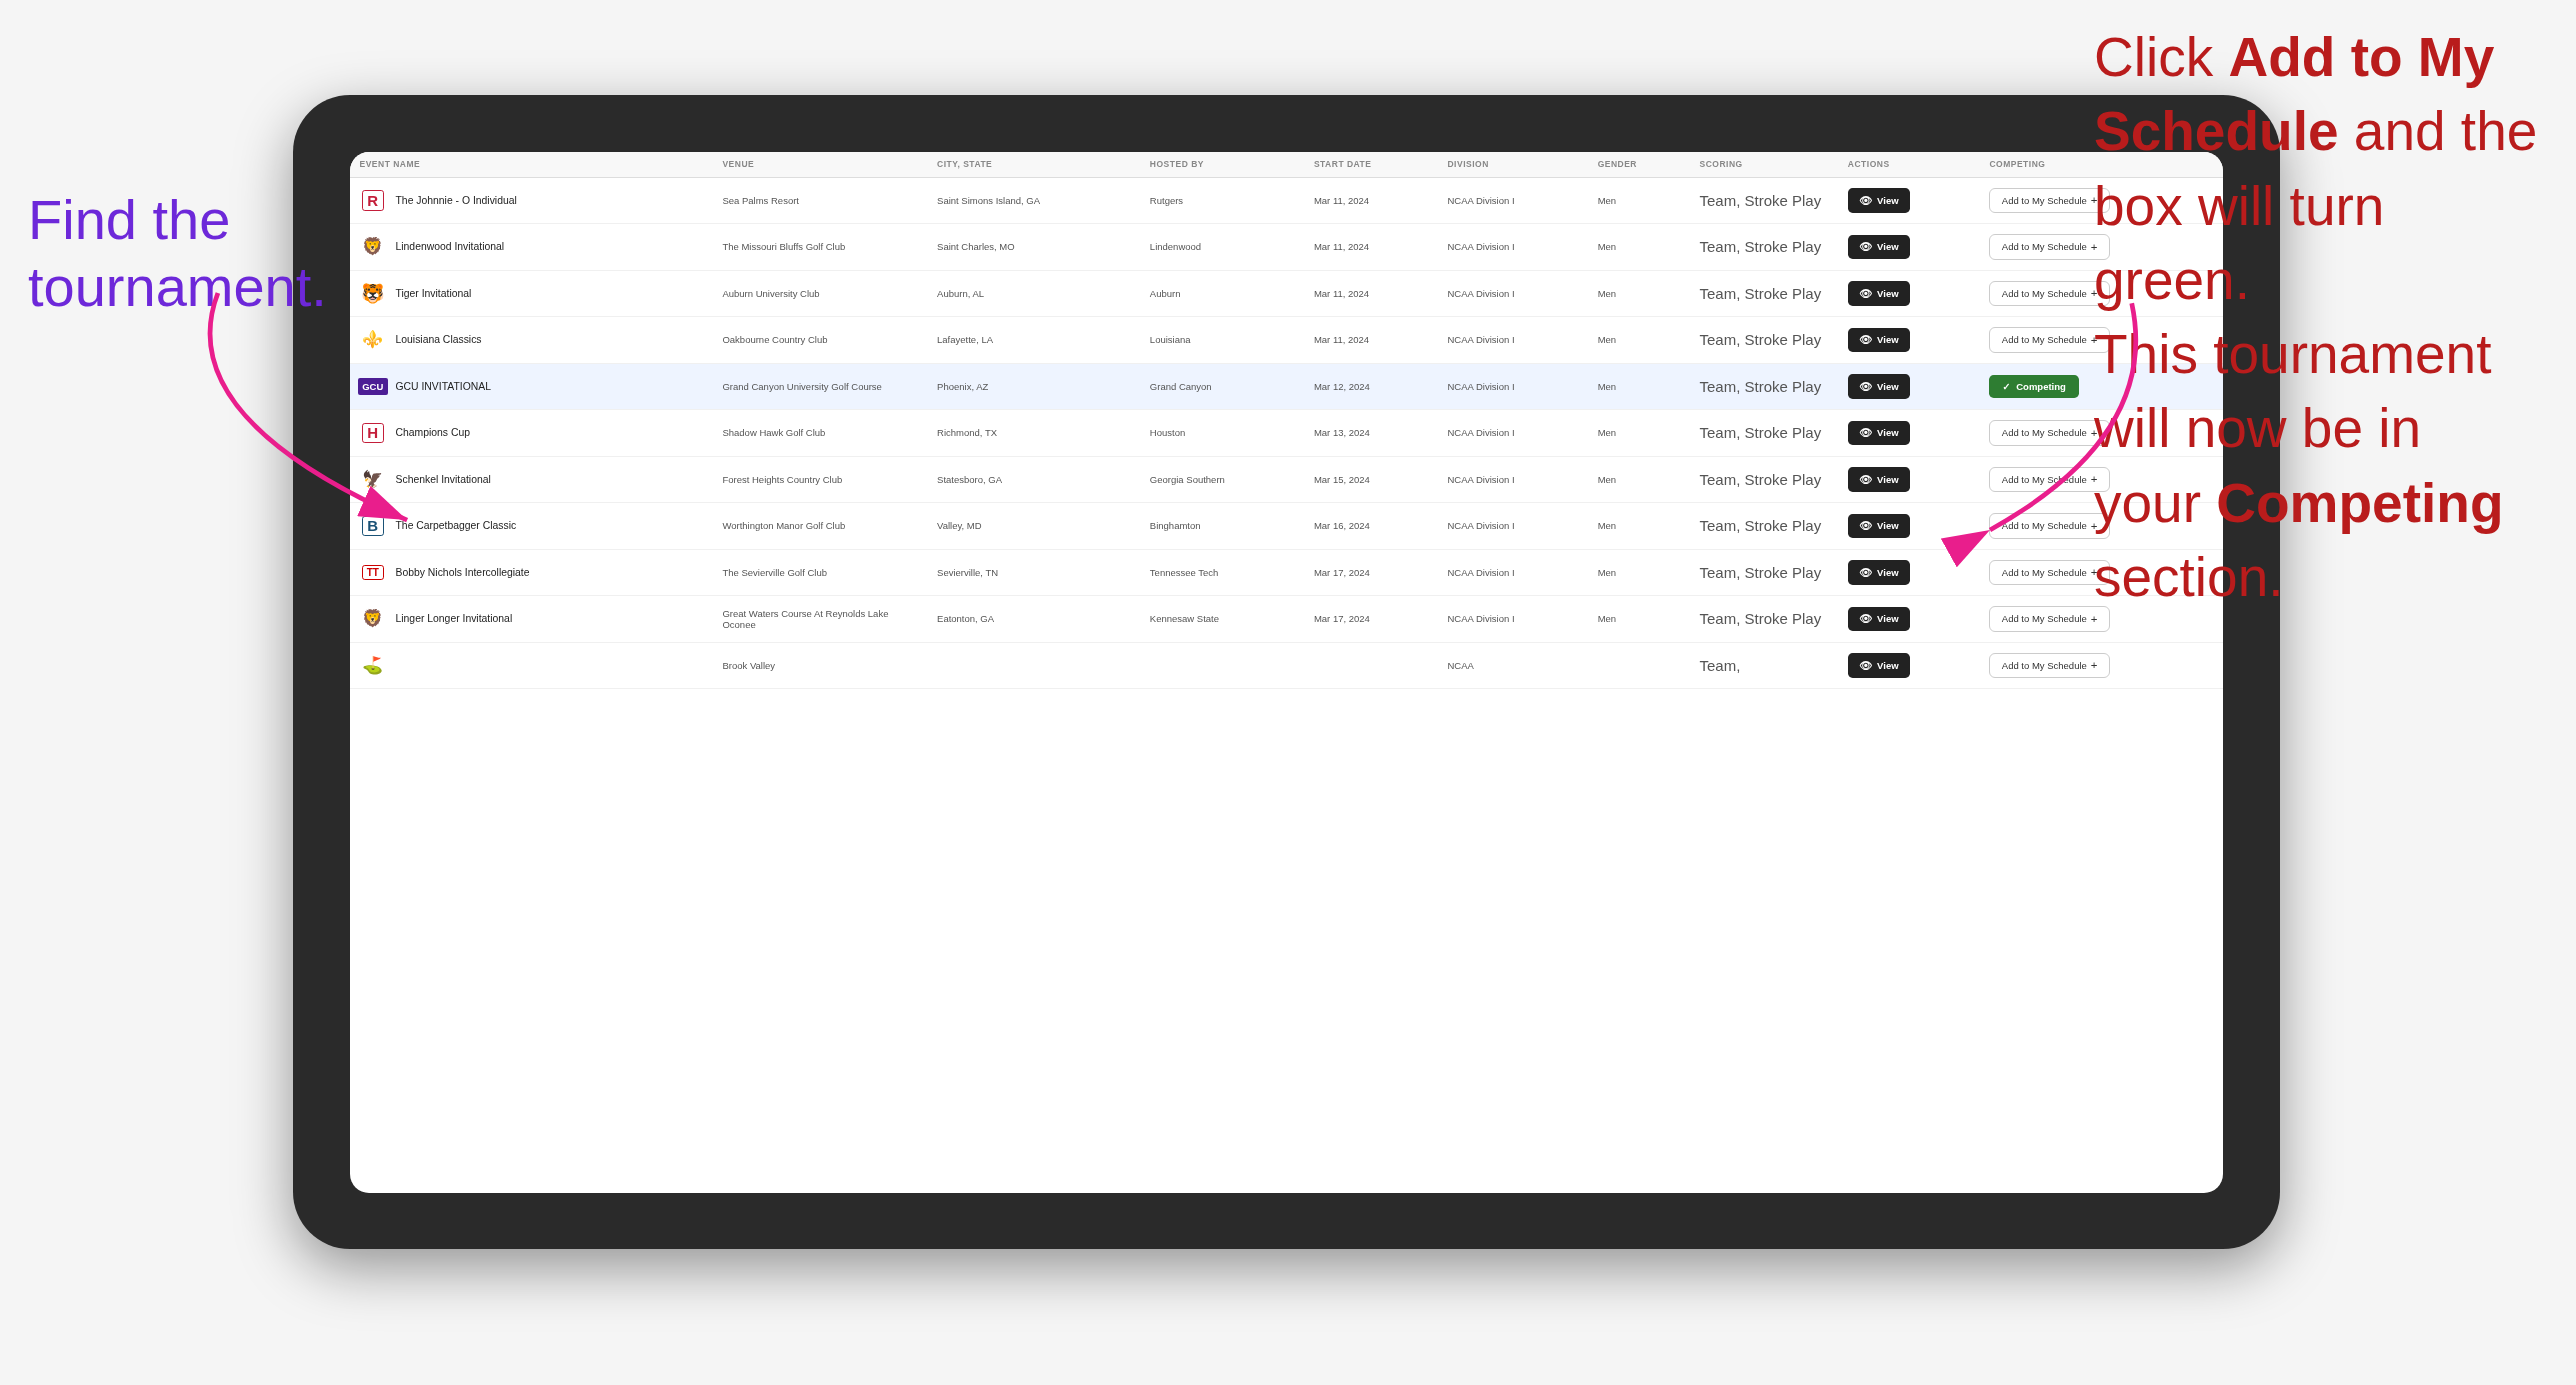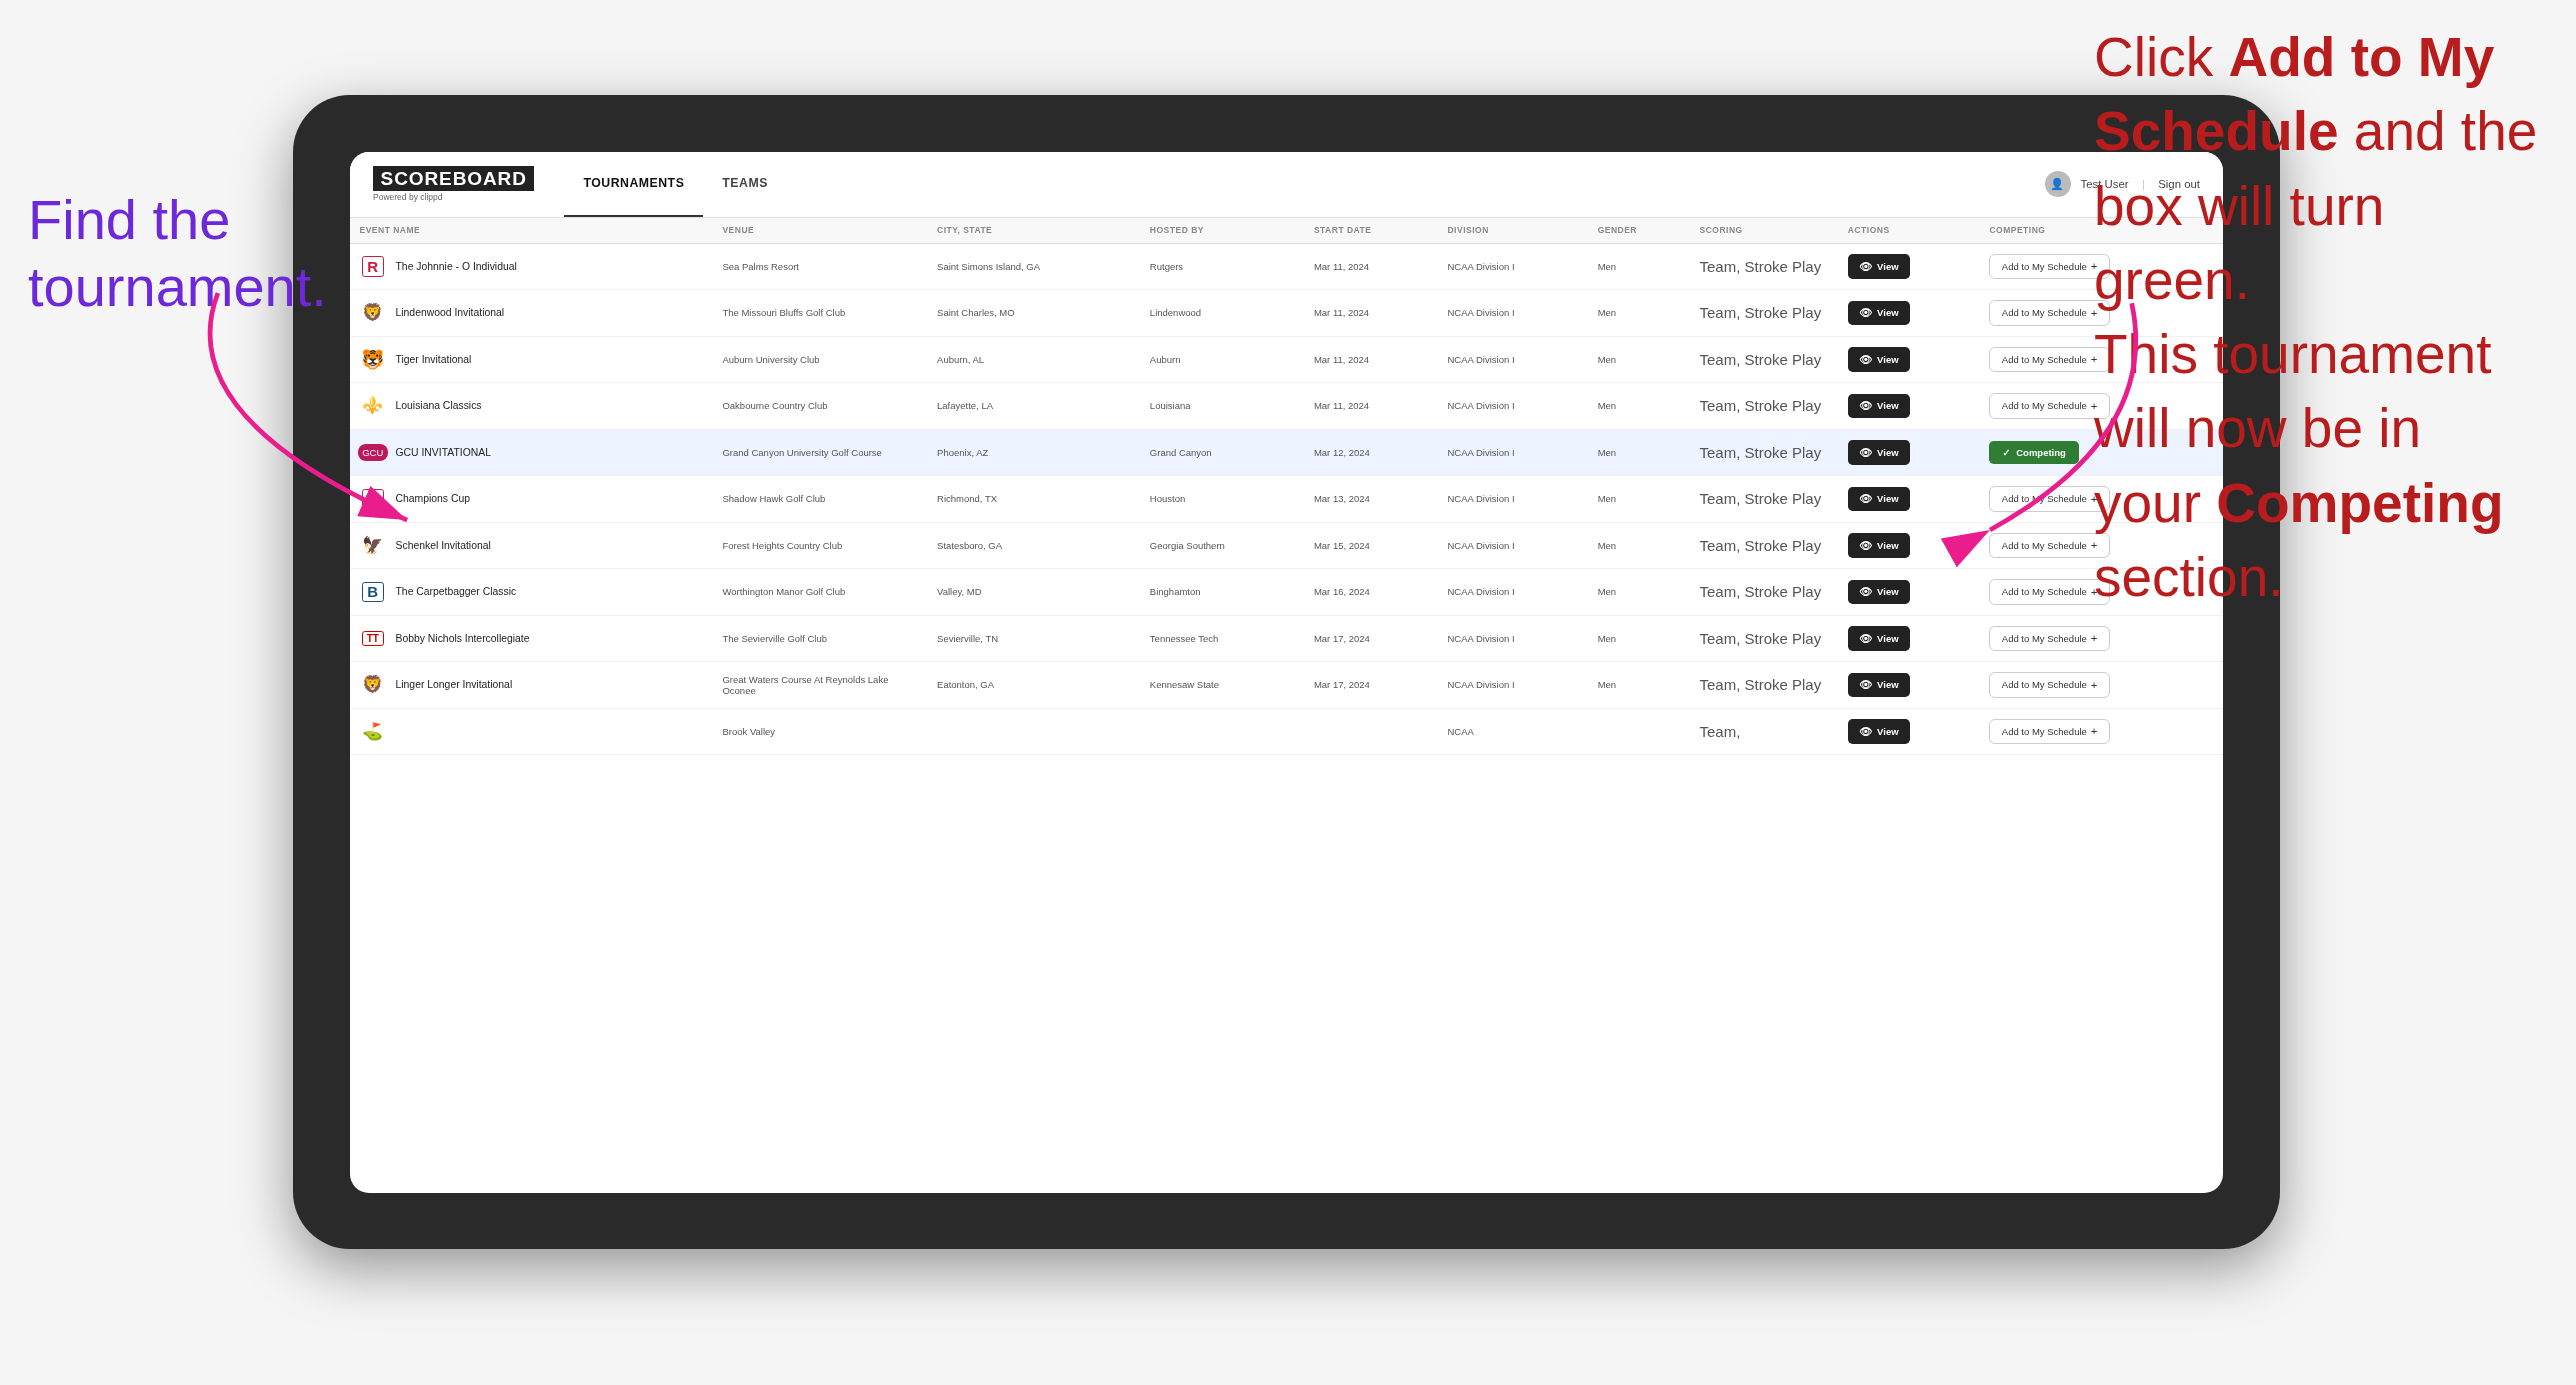--- a/index.html
+++ b/index.html
@@ -330,36 +330,20 @@
     <marker id="arrowhead-right" markerWidth="10" markerHeight="7" refX="0" refY="3.5" orient="auto">
       <polygon points="10 0, 0 3.5, 10 7" fill="#e91e8c"></polygon>
     </marker>
   </defs>
   <path d="M 350 20 Q 380 160 200 260" stroke="#e91e8c" stroke-width="5" fill="none" marker-end="url(#arrowhead-right)"></path>
 </svg>
 
 <div class="tablet-frame">
   <div class="tablet-screen">
 
-    <div class="app-header">
-      <div class="logo-area">
-        <span class="logo-text">SCOREBOARD</span>
-        <span class="logo-sub">Powered by clippd</span>
-      </div>
-      <nav class="nav-tabs">
-        <div class="nav-tab active">TOURNAMENTS</div>
-        <div class="nav-tab">TEAMS</div>
-      </nav>
-      <div class="header-right">
-        <div class="user-avatar">👤</div>
-        <span>Test User</span>
-        <span class="pipe">|</span>
-        <span class="sign-out-link">Sign out</span>
-      </div>
-    </div>
 
     <div class="table-container">
       <table>
         <thead>
           <tr>
             <th>EVENT NAME</th>
             <th>VENUE</th>
             <th>CITY, STATE</th>
             <th>HOSTED BY</th>
             <th>START DATE</th>
@@ -460,21 +444,21 @@
                 <button class="view-btn"><span class="eye-icon">👁</span>View</button>
               </td>
     <td>
                 <button class="add-schedule-btn">Add to My Schedule <span class="plus">+</span></button>
               </td>
   </tr>
             <tr class="highlighted">
     <td>
       <div class="event-name-cell">
         <div class="team-logo">
-                    <span style="background:#be185d;color:#fff;font-weight:400;font-size:9.5px;padding:2.8px 4.7px;border-radius:8px;">GCU</span>
+                    <span style="background:#4c1d95;color:#fff;font-weight:700;font-size:9.5px;padding:2.8px 4.7px;border-radius:2px;">GCU</span>
                   </div>
         <span class="event-name-text">GCU INVITATIONAL</span>
       </div>
     </td>
     <td class="venue-cell">Grand Canyon University Golf Course</td>
     <td class="city-cell">Phoenix, AZ</td>
     <td class="hosted-cell">Grand Canyon</td>
     <td class="date-cell">Mar 12, 2024</td>
     <td class="division-cell">NCAA Division I</td>
     <td class="gender-cell">Men</td>

